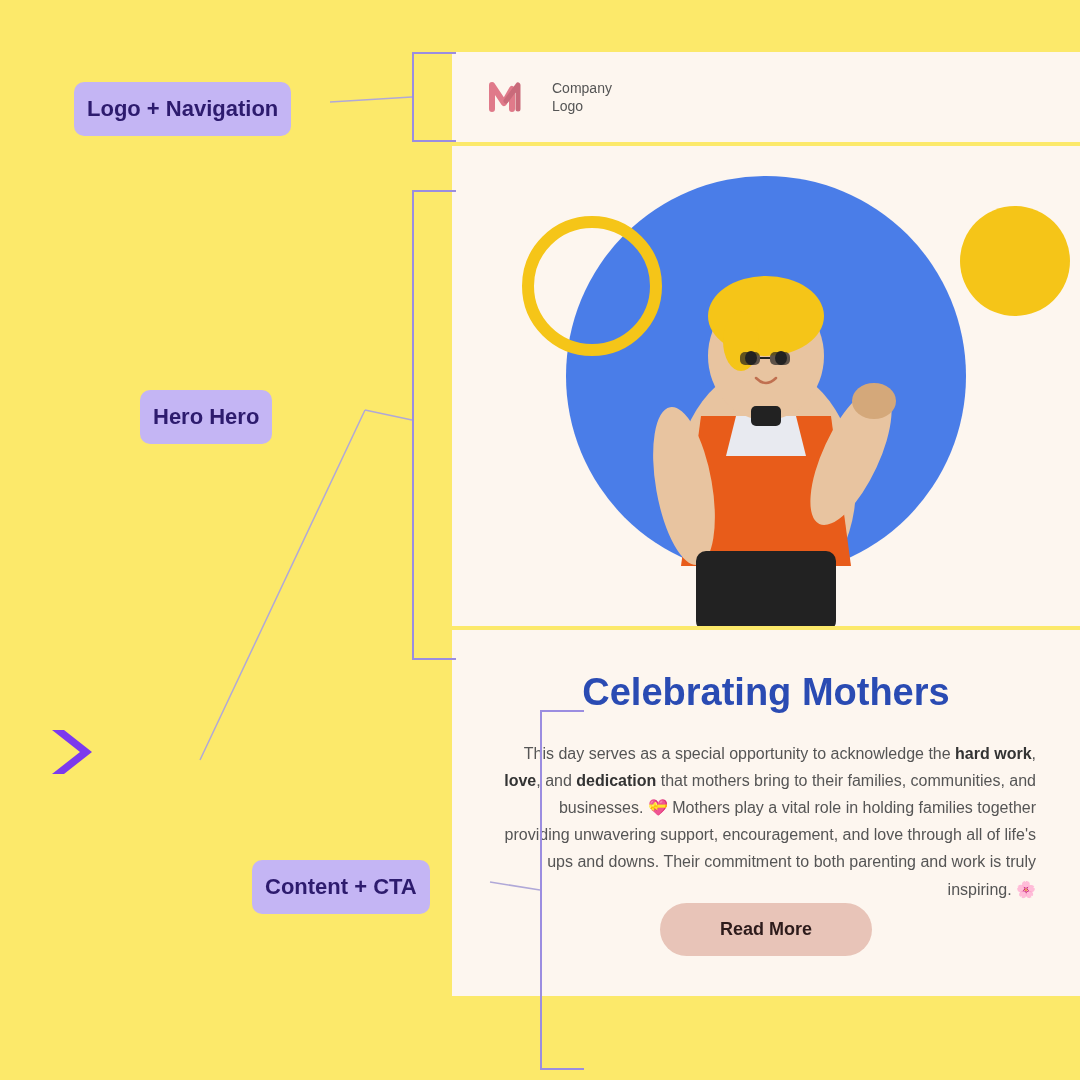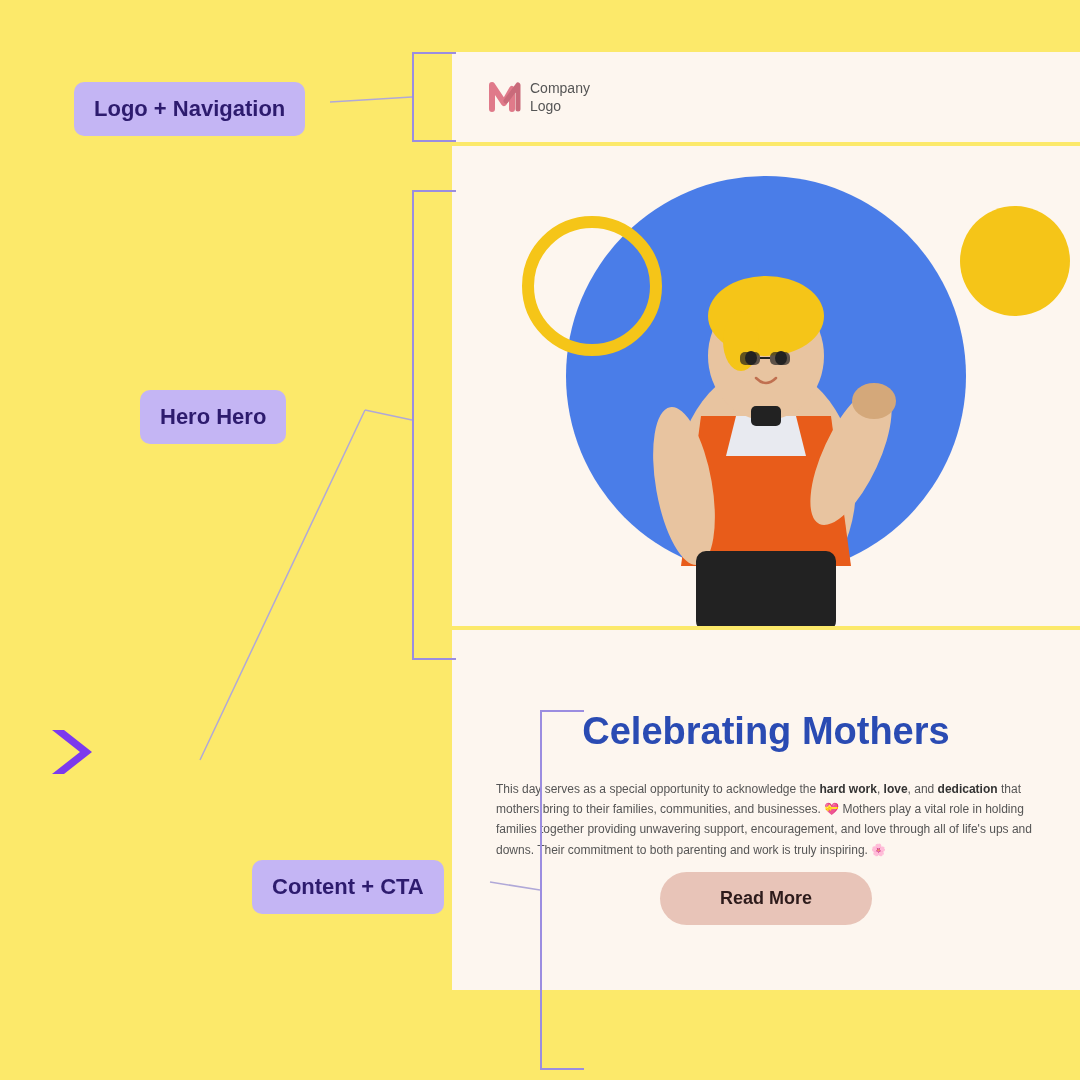--- a/index.html
+++ b/index.html
@@ -10,21 +10,21 @@
       font-family: 'Arial', sans-serif;
       position: relative;
       overflow: hidden;
     }
 
     
     .label-box {
       position: absolute;
       background: #c4b5f4;
       border-radius: 10px;
-      padding: 14px 20px;
+      padding: 14px 13px;
       font-size: 22px;
       font-weight: 700;
       color: #2d1b6e;
       z-index: 10;
     }
 
     .label-logo-nav {
       left: 74px;
       top: 82px;
     }
@@ -55,21 +55,21 @@
       display: flex;
       align-items: center;
       justify-content: space-between;
       padding: 0 32px;
       border-bottom: none;
     }
 
     .logo-area {
       display: flex;
       align-items: center;
-      gap: 2px;
+      gap: 24px;
     }
 
     .logo-icon {
       width: 44px;
       height: 44px;
     }
 
     .company-name {
       font-size: 14px;
       color: #555;
@@ -151,38 +151,37 @@
       min-height: 360px;
     }
 
     .content-title {
       font-size: 38px;
       font-weight: 900;
       color: #2a4bb3;
       text-align: center;
       line-height: 1.2;
       margin-bottom: 24px;
-      margin-top: 39px;
     }
 
     .content-body {
-      font-size: 12px;
+      font-size: 16px;
       color: #555;
-      text-align: left;
+      text-align: right;
       line-height: 1.7;
     }
 
     .content-body strong {
       font-weight: 700;
       color: #333;
     }
 
     .read-more-btn {
       display: block;
-      margin: 12px auto;
+      margin: 0 auto;
       background: #e8c4b8;
       border: none;
       border-radius: 30px;
       padding: 16px 60px;
       font-size: 18px;
       font-weight: 700;
       color: #2d1b1b;
       cursor: pointer;
       width: fit-content;
     }

